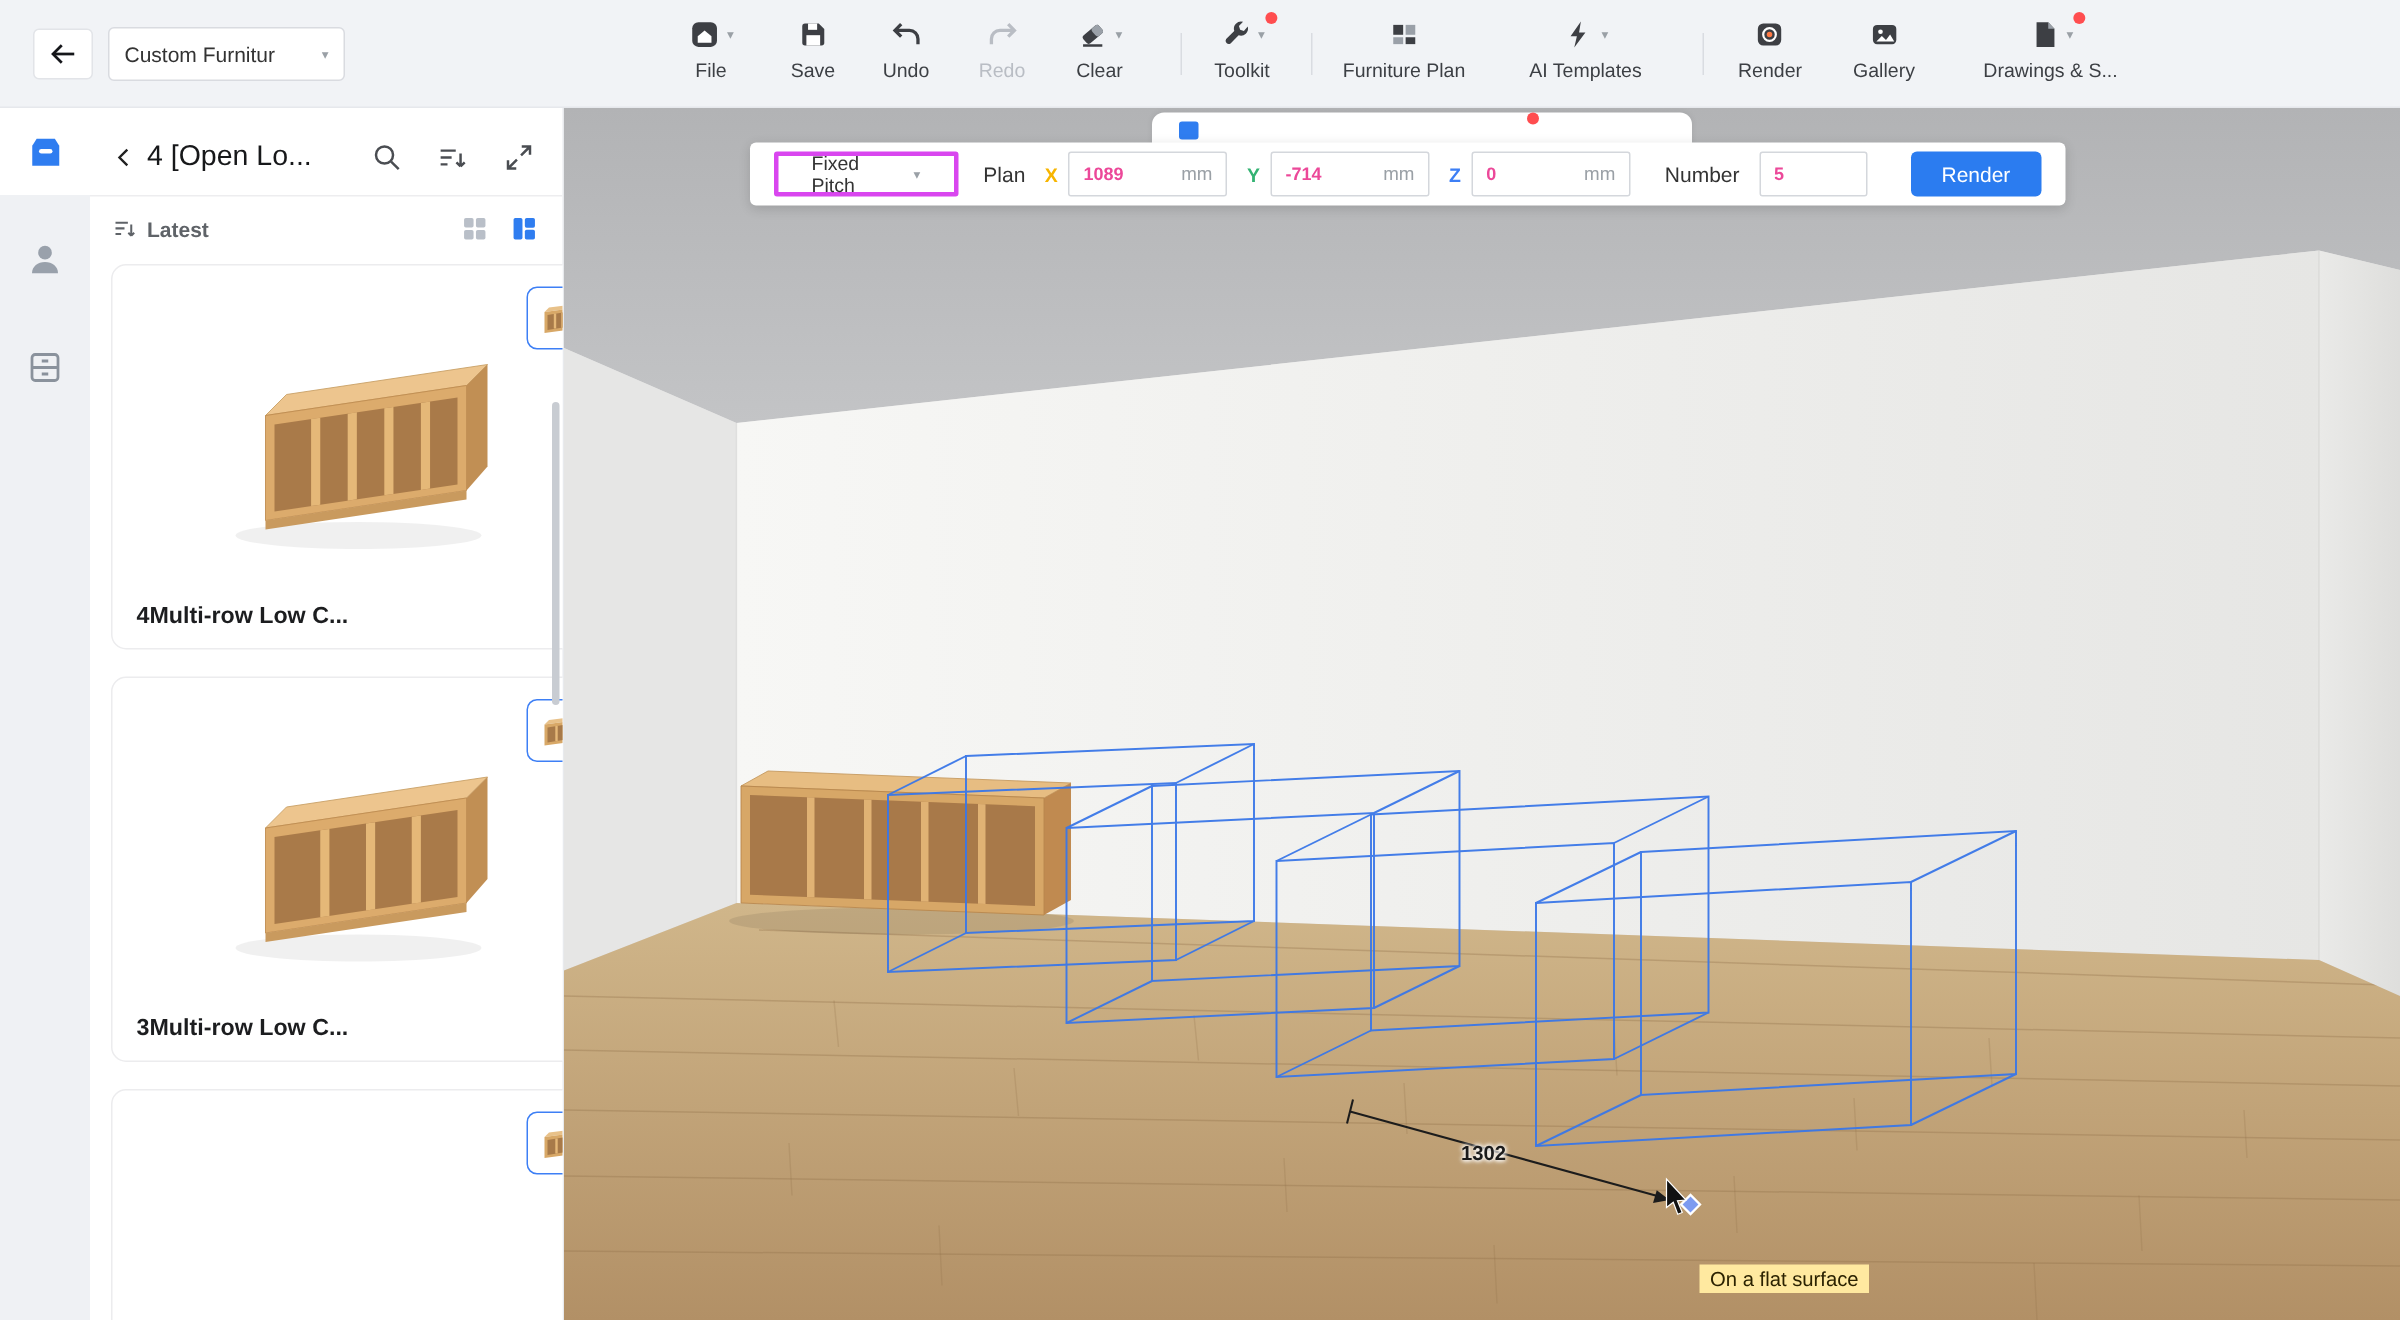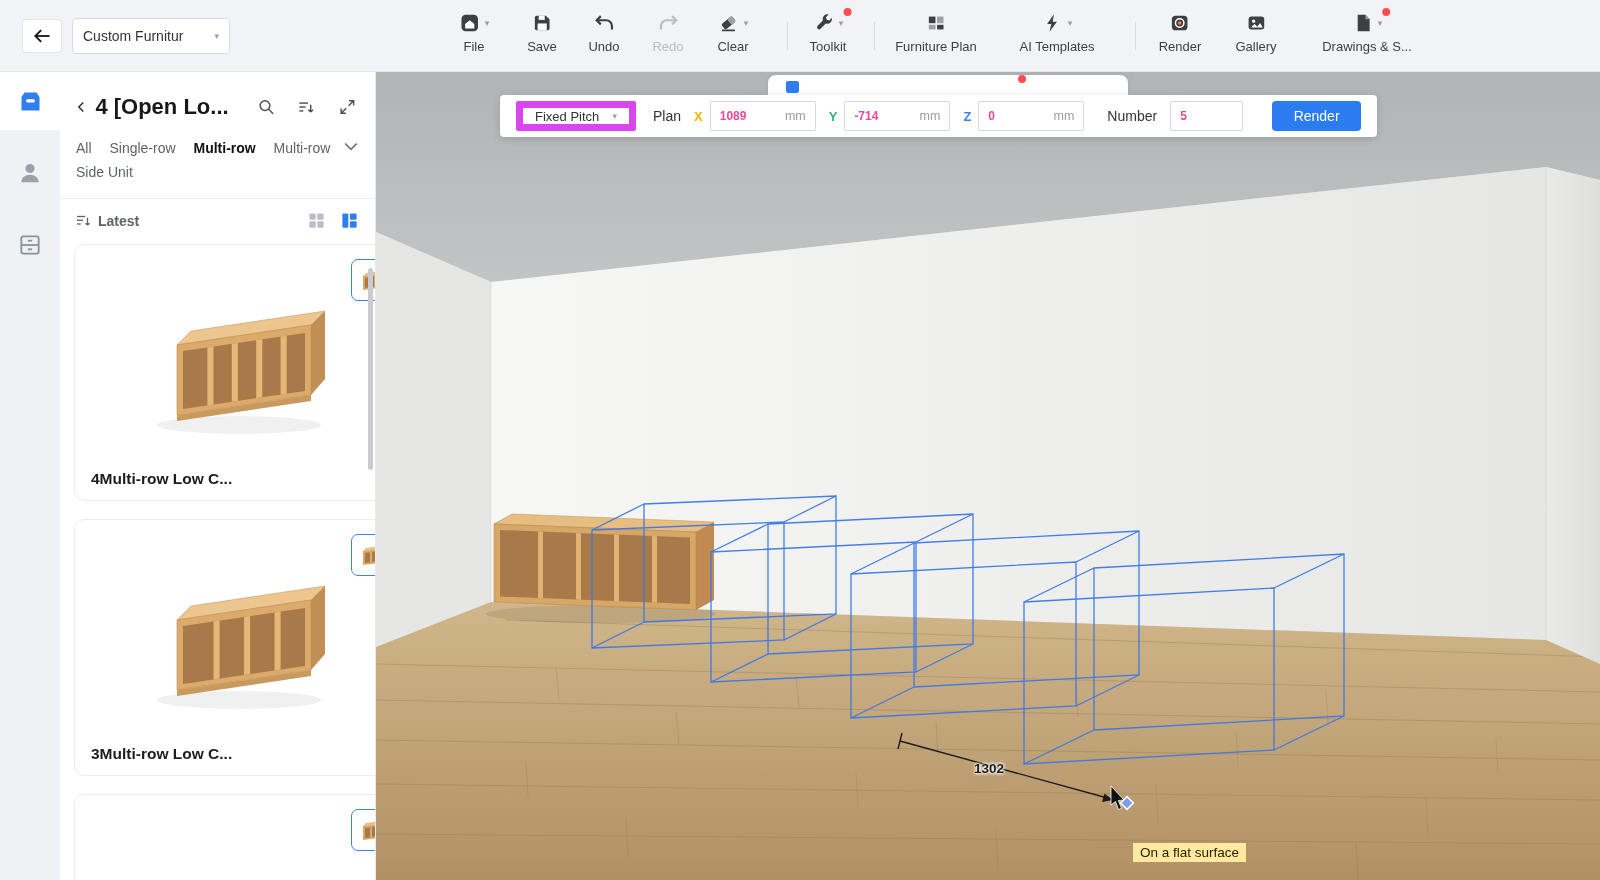--- a/index.html
+++ b/index.html
@@ -22,21 +22,21 @@
 
   
   .iconbar { position:absolute; left:0; top:72px; width:60px; height:808px; background:#eff1f4; z-index:15; }
   .iconbar .tile { width:60px; height:58px; display:flex; align-items:center; justify-content:center; cursor:pointer; }
   .iconbar .tile.active { background:#fff; }
   .iconbar .tile.mid { margin-top:14px; }
 
   
   .panel { position:absolute; left:60px; top:72px; width:316px; height:808px; background:#fff; border-right:1px solid #e8eaed; overflow:hidden; z-index:15; }
   .panel-head { display:flex; align-items:center; padding:22px 18px 0 14px; gap:6px; }
-  .panel-title { font-size:22px; font-weight:bold; color:#17181a; white-space:nowrap; }
+  .panel-title { font-size:19px; font-weight:normal; color:#17181a; white-space:nowrap; }
   .panel-head .spacer { margin-left:auto; }
   .ph-ic { width:22px; height:22px; display:inline-flex; cursor:pointer; margin-left:16px; }
   .cats { position:relative; padding:16px 40px 0 16px; font-size:14px; color:#5f6368; line-height:24px; }
   .cats span { margin-right:14px; cursor:pointer; }
   .cats .active { color:#111; font-weight:bold; }
   .cats .chev { position:absolute; right:14px; top:16px; cursor:pointer; }
   .panel-div { height:1px; background:#ededef; margin-top:14px; }
   .sortrow { display:flex; align-items:center; padding:12px 16px 0 14px; }
   .sortrow .lbl { font-size:14px; color:#5f6368; margin-left:6px;font-weight:bold; }
   .viewtoggles { margin-left:auto; display:flex; gap:14px; align-items:center; }
@@ -49,21 +49,21 @@
 
   
   .viewport { position:absolute; left:376px; top:72px; width:1224px; height:808px; overflow:hidden; background:#ddd; }
   .scene { position:absolute; left:0; top:0; }
 
   .peek-tab { position:absolute; left:392px; top:3px; width:360px; height:22px; background:#fff; border-radius:8px 8px 0 0; box-shadow:0 0 4px rgba(0,0,0,.08); z-index:4; }
   .peek-tab .sq { position:absolute; left:18px; top:6px; width:13px; height:12px; background:#2f7df0; border-radius:2px; }
   .peek-tab .dot { position:absolute; left:250px; top:0px; width:8px; height:8px; background:#ff4d4f; border-radius:50%; }
 
   .tbar { position:absolute; left:124px; top:23px; width:877px; height:42px; background:#fff; border-radius:4px; box-shadow:0 2px 8px rgba(0,0,0,.14); display:flex; align-items:center; padding:0 16px; gap:13px; z-index:5; }
-  .ts-select { height:30px; min-width:120px; border:7px solid #d946ef; border-radius:2px; display:flex; align-items:center; padding:0 12px; gap:10px; font-size:13px; color:#333; cursor:pointer; }
+  .ts-select { height:30px; min-width:120px; border:3px solid #d946ef; border-radius:2px; display:flex; align-items:center; padding:0 22px; gap:10px; font-size:13px; color:#333; cursor:pointer; }
   .ts-select .caret { margin-left:auto; }
   .pitch-lbl { font-size:14px; color:#333; margin-left:4px; }
   .axis { display:flex; align-items:center; gap:7px; }
   .axis .ax { font-size:13px; font-weight:bold; }
   .ax-x { color:#f7b500; } .ax-y { color:#34b373; } .ax-z { color:#3d7ff5; }
   .valbox { width:106px; height:30px; border:1px solid #d4d7dc; border-radius:2px; display:flex; align-items:center; background:#fff; }
   .valbox input { width:58px; border:none; outline:none; font-size:12px; color:#ec4899; padding-left:9px; font-family:"Liberation Sans",sans-serif; background:transparent;font-weight:bold; }
   .valbox .unit { margin-left:auto; margin-right:9px; font-size:12.5px; color:#9aa0a6; }
   .num-lbl { font-size:14px; color:#333; margin-left:10px; }
   .numbox { width:78px; }
@@ -258,29 +258,20 @@
           <line x1="3" y1="7" x2="14" y2="7" stroke="#4a4d52" stroke-width="1.8"></line>
           <line x1="3" y1="12" x2="11" y2="12" stroke="#4a4d52" stroke-width="1.8"></line>
           <line x1="3" y1="17" x2="8" y2="17" stroke="#4a4d52" stroke-width="1.8"></line>
           <path d="M17.5 9v9.5m0 0l-3-3m3 3l3-3" stroke="#4a4d52" stroke-width="1.8" fill="none"></path>
         </svg>
       <svg class="ph-ic" viewBox="0 0 24 24">
           <path d="M14 4h6v6M20 4l-6.5 6.5M10 20H4v-6M4 20l6.5-6.5" stroke="#4a4d52" stroke-width="1.8" fill="none"></path>
         </svg>
     </div>
 
-    <div class="cats">
-      <span>All</span>
-      <span>Single-row</span>
-      <span class="active">Multi-row</span>
-      <span>Multi-row Side Unit</span>
-      <svg class="chev" width="20" height="20" viewBox="0 0 24 24">
-          <path d="M5 9l7 7 7-7" stroke="#6b6f75" stroke-width="2" fill="none"></path>
-        </svg>
-    </div>
 
     <div class="panel-div"></div>
 
     <div class="sortrow">
       <svg width="18" height="18" viewBox="0 0 24 24">
           <line x1="4" y1="6" x2="15" y2="6" stroke="#5f6368" stroke-width="1.8"></line>
           <line x1="4" y1="11" x2="12" y2="11" stroke="#5f6368" stroke-width="1.8"></line>
           <line x1="4" y1="16" x2="9" y2="16" stroke="#5f6368" stroke-width="1.8"></line>
           <path d="M18 7.5v10m0 0l-2.6-2.6m2.6 2.6l2.6-2.6" stroke="#5f6368" stroke-width="1.8" fill="none"></path>
         </svg>

